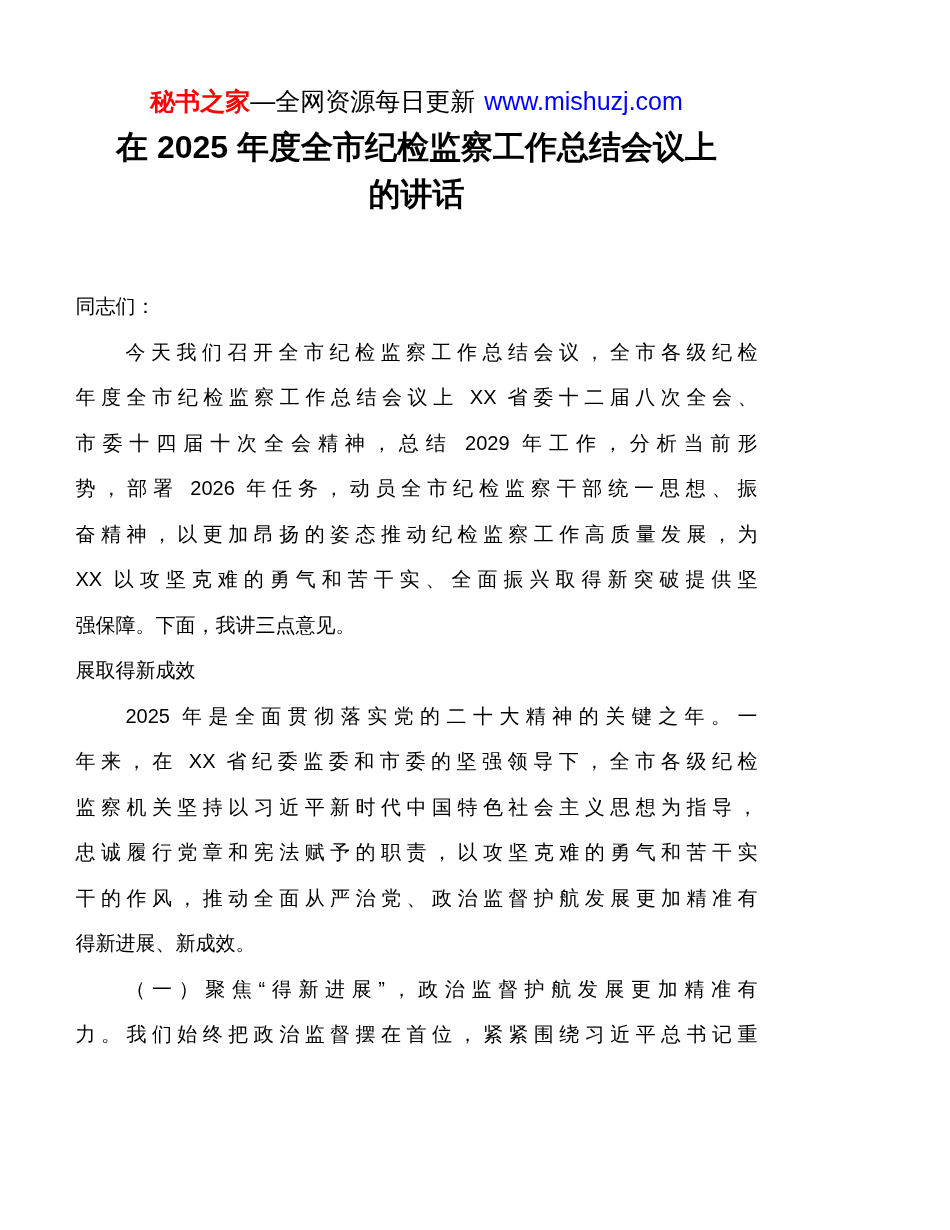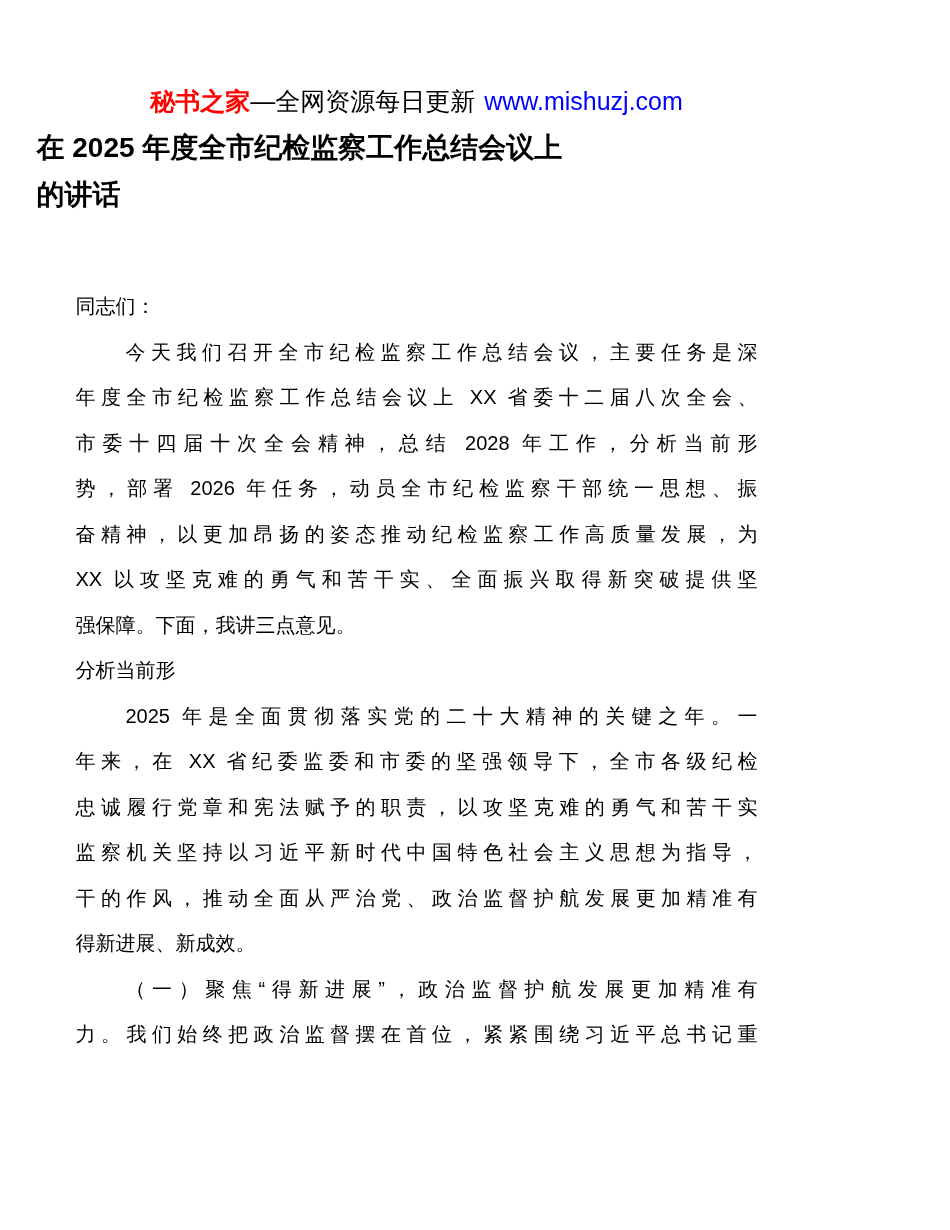--- a/index.html
+++ b/index.html
@@ -19,24 +19,24 @@
     font-size: 25px;
     line-height: 30px;
     white-space: nowrap;
   }
   .site-name { font-weight: bold; }
   .site-url { margin-left: 9px; }
 
   .doc-title {
     margin: 8px auto 0 auto;
     width: 760px;
-    font-size: 28px;
+    font-size: 32px;
     line-height: 47px;
     font-weight: bold;
-    text-align: left;
+    text-align: center;
   }
   .title-line { display: block; }
 
   .doc-body {
     width: 682px;
     margin: 66px auto 0 auto;
     font-size: 20px;
     line-height: 45.5px;
   }
   .paragraph { margin: 0; }
@@ -59,36 +59,36 @@
   <h1 class="doc-title">
     <span class="title-line">在 2025 年度全市纪检监察工作总结会议上</span>
     <span class="title-line">的讲话</span>
   </h1>
 
   <div class="doc-body" id="doc-body">
       <div class="paragraph">
         <div class="line para-end">同志们：</div>
       </div>
       <div class="paragraph">
-        <div class="line first-line">今天我们召开全市纪检监察工作总结会议，主要任务是深</div>
+        <div class="line first-line">今天我们召开全市纪检监察工作总结会议，全市各级纪检</div>
         <div class="line">年度全市纪检监察工作总结会议上 XX 省委十二届八次全会、</div>
-        <div class="line">市委十四届十次全会精神，总结 2028 年工作，分析当前形</div>
+        <div class="line">市委十四届十次全会精神，总结 2029 年工作，分析当前形</div>
         <div class="line">势，部署 2026 年任务，动员全市纪检监察干部统一思想、振</div>
         <div class="line">奋精神，以更加昂扬的姿态推动纪检监察工作高质量发展，为</div>
         <div class="line">XX 以攻坚克难的勇气和苦干实、全面振兴取得新突破提供坚</div>
         <div class="line para-end">强保障。下面，我讲三点意见。</div>
       </div>
       <div class="paragraph">
-        <div class="line para-end">分析当前形</div>
+        <div class="line para-end">展取得新成效</div>
       </div>
       <div class="paragraph">
         <div class="line first-line">2025 年是全面贯彻落实党的二十大精神的关键之年。一</div>
         <div class="line">年来，在 XX 省纪委监委和市委的坚强领导下，全市各级纪检</div>
+        <div class="line">监察机关坚持以习近平新时代中国特色社会主义思想为指导，</div>
         <div class="line">忠诚履行党章和宪法赋予的职责，以攻坚克难的勇气和苦干实</div>
-        <div class="line">监察机关坚持以习近平新时代中国特色社会主义思想为指导，</div>
         <div class="line">干的作风，推动全面从严治党、政治监督护航发展更加精准有</div>
         <div class="line para-end">得新进展、新成效。</div>
       </div>
       <div class="paragraph">
         <div class="line first-line">（一）聚焦“得新进展”，政治监督护航发展更加精准有</div>
         <div class="line">力。我们始终把政治监督摆在首位，紧紧围绕习近平总书记重</div>
       </div>
     </div>
 
 </div>

